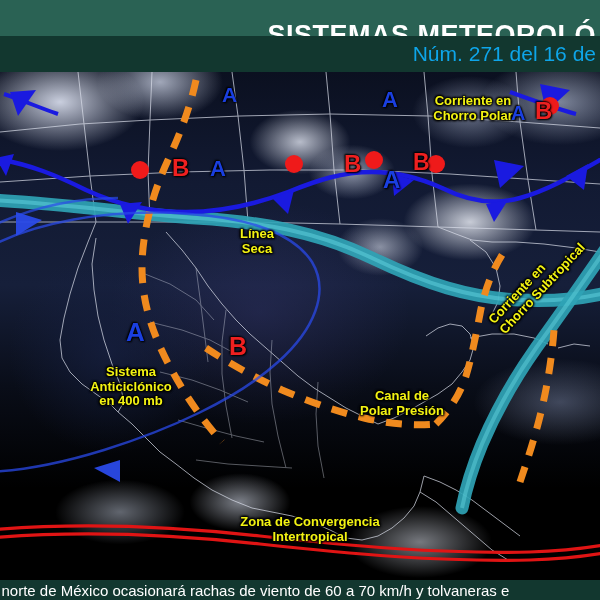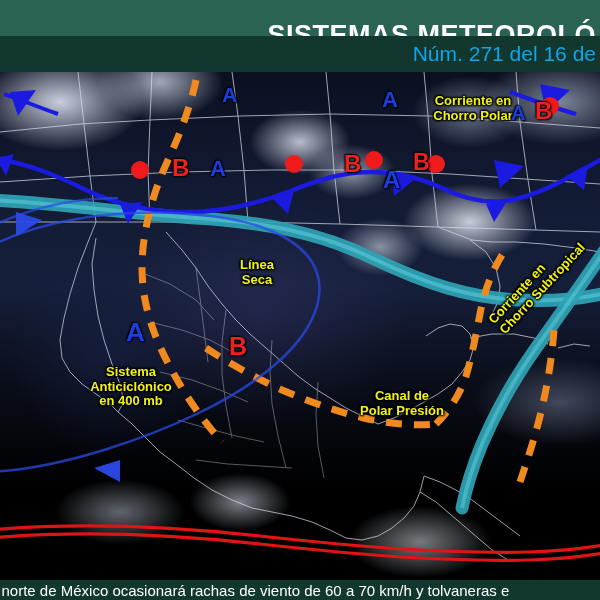--- a/index.html
+++ b/index.html
@@ -45,21 +45,21 @@
 
   
   .geo{position:absolute;inset:0;}
 
   
   .lbl{position:absolute;color:#f3f312;font-weight:bold;text-align:center;
        line-height:1.12;white-space:pre-line;z-index:25;
        text-shadow:0 0 3px #000,1px 1px 2px #000,-1px 1px 2px #000,1px -1px 2px #000,-1px -1px 2px #000;}
 
   #lbl-polar{left:398px;top:22px;width:150px;font-size:13px;}
-  #lbl-linea{left:212px;top:155px;width:90px;font-size:13px;margin-top:31px;}
+  #lbl-linea{left:212px;top:155px;width:90px;font-size:13px;}
   #lbl-anti{left:56px;top:293px;width:150px;font-size:13px;}
   #lbl-canal{left:342px;top:317px;width:120px;font-size:13px;}
   #lbl-zcit{left:204px;top:443px;width:212px;font-size:13px;}
   #lbl-subtrop{left:486px;top:245px;width:160px;font-size:13px;
        transform:rotate(-47deg);transform-origin:left top;text-align:left;}
 
   
   .ctr{position:absolute;font-weight:bold;z-index:26;line-height:1;
        text-shadow:0 0 2px #000,1px 1px 2px #000,-1px -1px 2px #000;}
   .ctr.A{color:#1a3fe0;}
@@ -245,20 +245,22 @@
 
     <div class="lbl" id="lbl-polar">Corriente en
 Chorro Polar</div>
     <div class="lbl" id="lbl-linea">Línea
 Seca</div>
     <div class="lbl" id="lbl-anti">Sistema
 Anticiclónico
 en 400 mb</div>
     <div class="lbl" id="lbl-canal">Canal de
 Polar Presión</div>
+    <div class="lbl" id="lbl-zcit">Zona de Convergencia
+Intertropical</div>
     <div class="lbl" id="lbl-subtrop">Corriente en
 Chorro Subtropical</div>
 
   </div>
 
   <div class="ticker">
     <div class="ticker-text">l norte de México ocasionará rachas de viento de 60 a 70 km/h y tolvaneras e</div>
   </div>
 
 </div>

